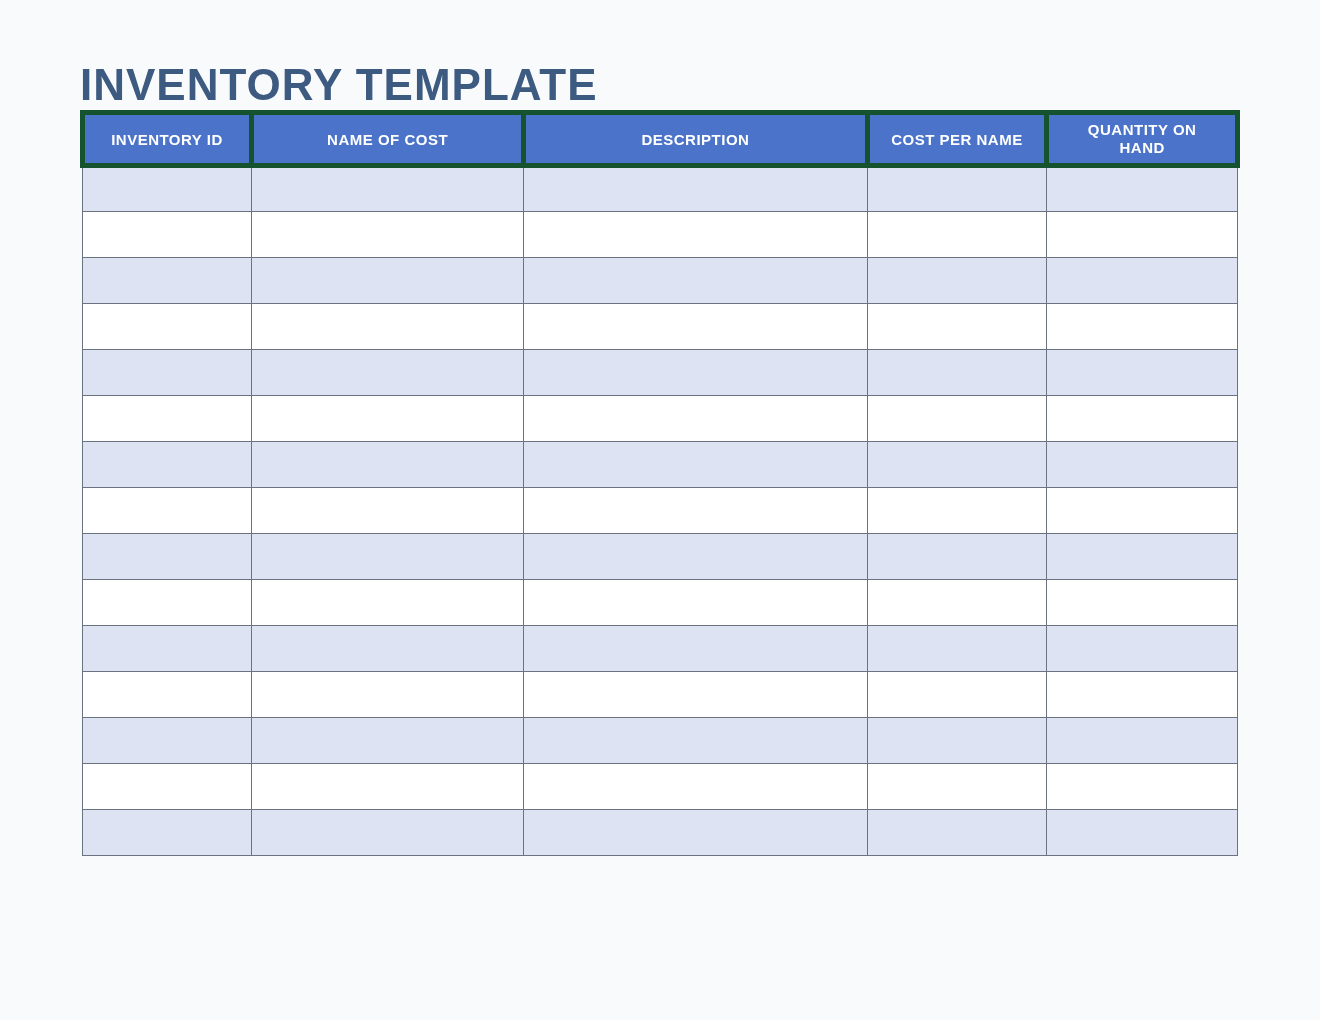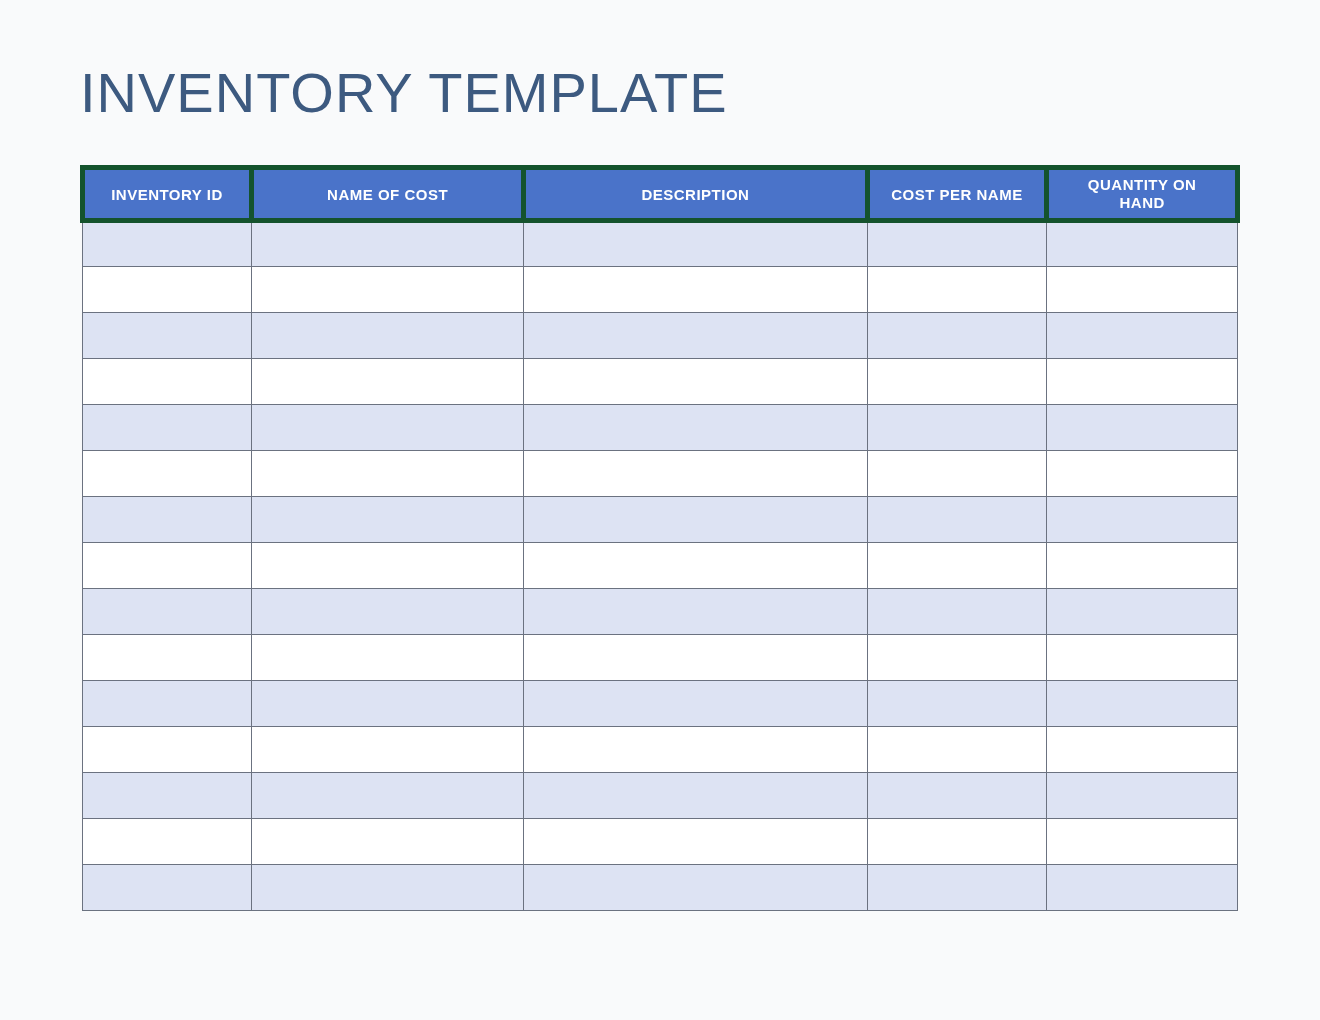--- a/index.html
+++ b/index.html
@@ -8,25 +8,24 @@
     padding: 0;
   }
   body {
     background: #f9fafb;
     font-family: 'Segoe UI', Arial, sans-serif;
     width: 1320px;
     height: 1020px;
     padding: 60px 80px;
   }
   .title {
-    font-size: 56px;
-    font-weight: 400;
+    font-size: 44px;
+    font-weight: 700;
     color: #3d5a80;
     letter-spacing: 1px;
-    margin-bottom: 40px;
     font-family: 'Century Gothic', 'Segoe UI', Arial, sans-serif;
   }
   table {
     width: 100%;
     border-collapse: collapse;
   }
   th {
     background: #4a73c9;
     color: #ffffff;
     font-weight: 700;

